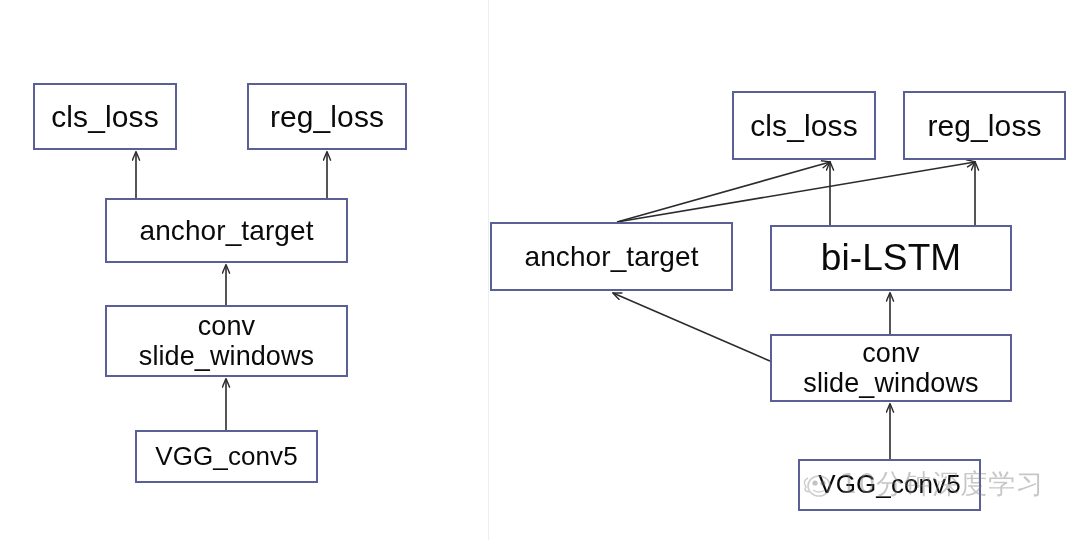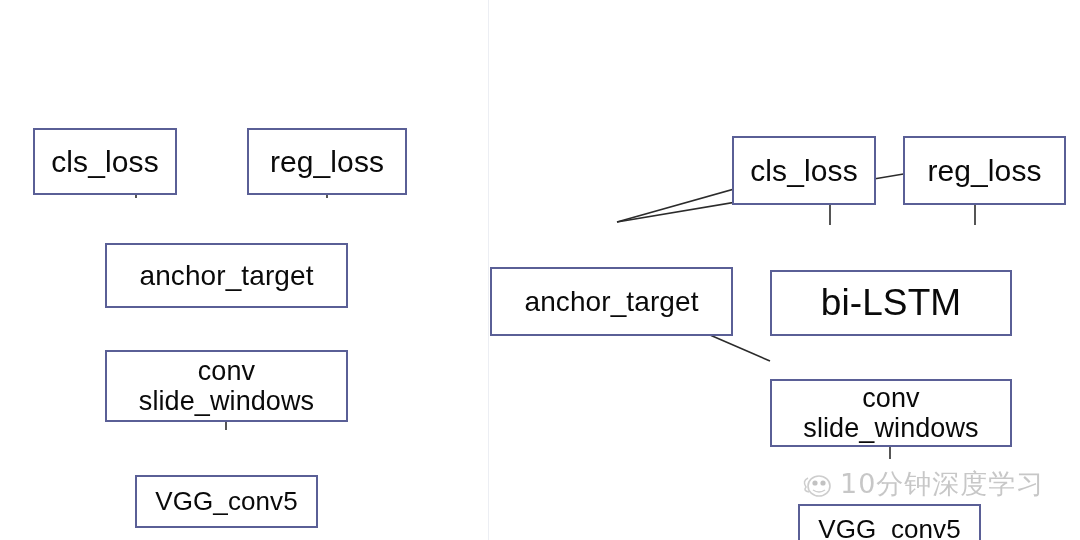--- a/index.html
+++ b/index.html
@@ -39,21 +39,20 @@
     border: 2px solid #84cc16;
     display: flex;
     align-items: center;
     justify-content: center;
     text-align: center;
     color: #0a0a0a;
     line-height: 1.12;
     letter-spacing: 0.1px;
     white-space: pre-line;
     font-weight: 400;
-    margin-top: 45px;
   }
   .watermark {
     position: absolute;
     display: flex;
     align-items: center;
     gap: 6px;
     opacity: 0.42;
     pointer-events: none;
     color: #6a6a6a;
   }

